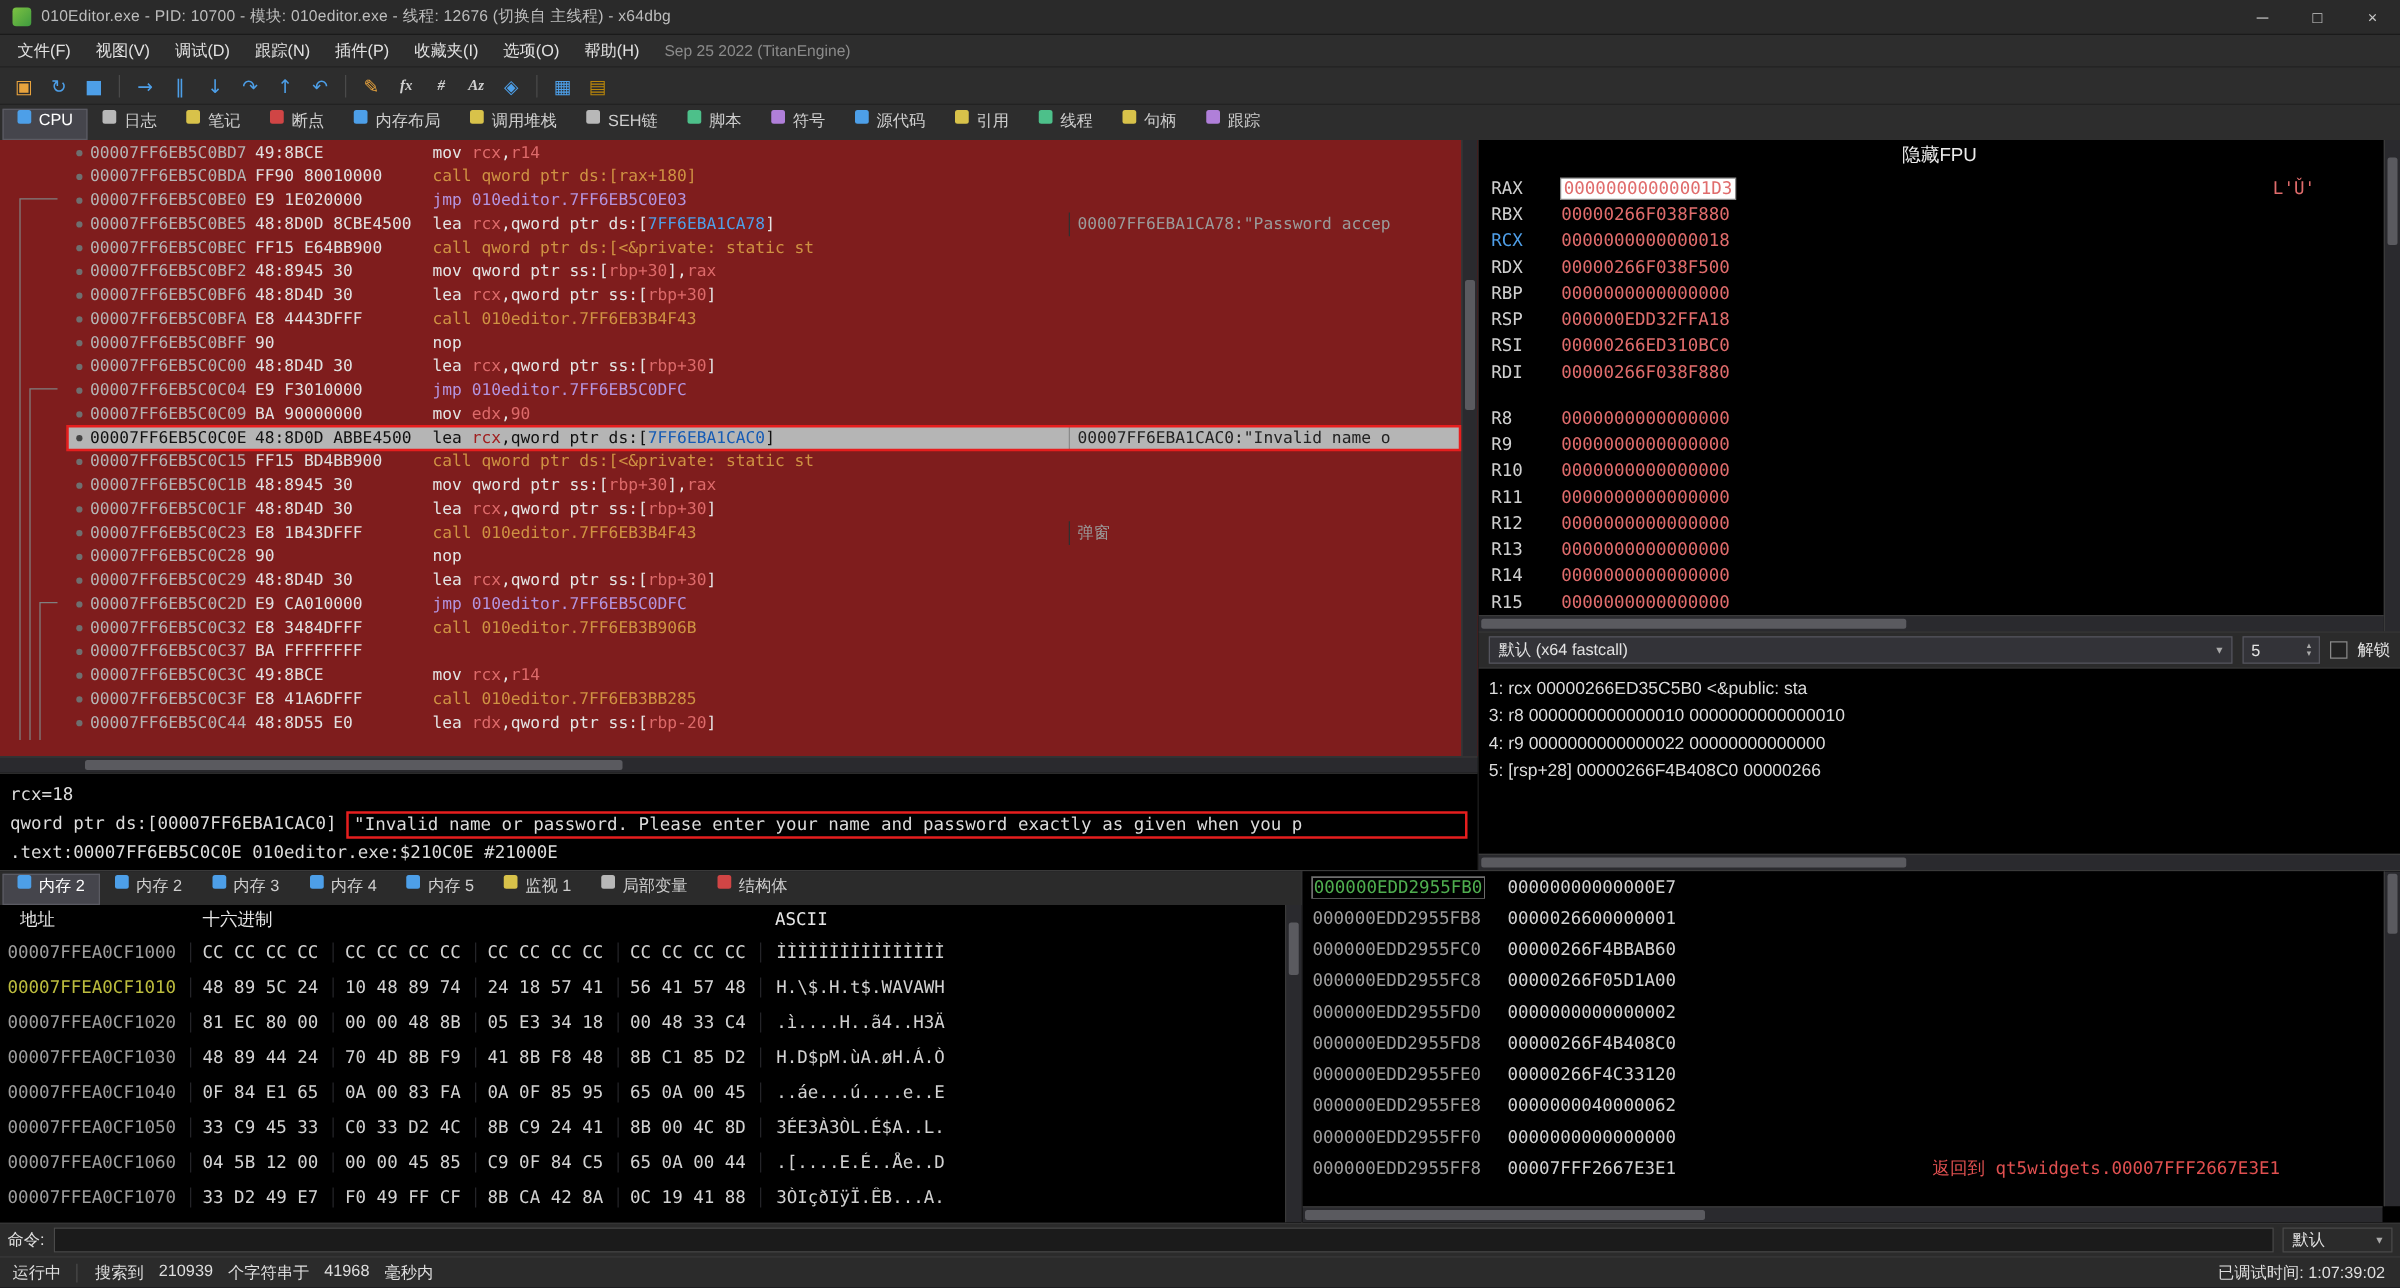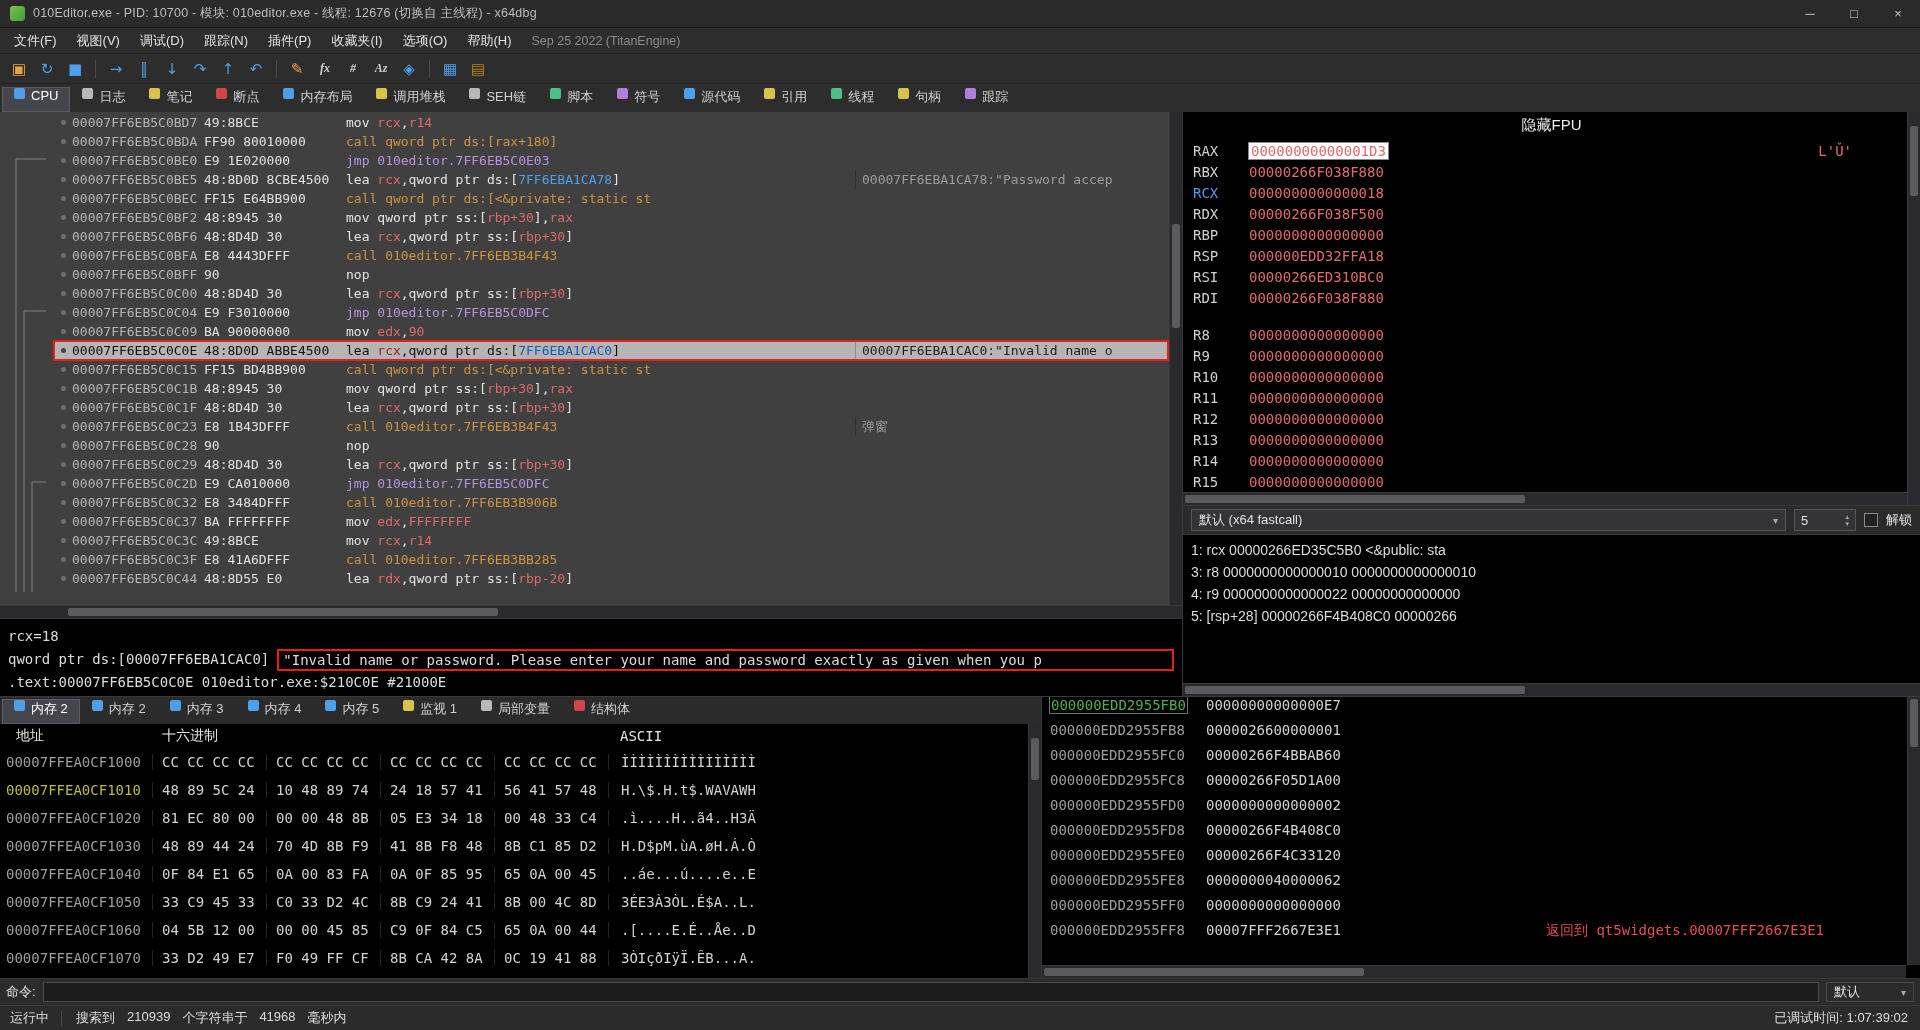--- a/index.html
+++ b/index.html
@@ -27,21 +27,21 @@
 
   
   .maintabs{height:28px;flex:none;background:#2d2d2d;display:flex;align-items:flex-end;padding-left:2px}
   .tab{height:25px;display:flex;gap:6px;padding:0 11px;font-size:13px;color:#cfcfcf;border:1px solid transparent;border-bottom:none;white-space:nowrap}
   .tab.sel{background:#45454c;border:1px solid #5b5b63;color:#fff}
   .tabicon{width:11px;height:11px;border-radius:2px;flex:none}
 
   
   .topsplit{height:584px;flex:none;display:flex}
   .dis-panel{flex:1;display:flex;flex-direction:column;background:#000;border-right:1px solid #3a3a3a;min-width:0}
-  .dis-rows{flex:1;position:relative;padding:1px 14px 4px 54px;overflow:hidden;background:#404040}
+  .dis-rows{flex:1;position:relative;padding:1px 14px 4px 54px;overflow:hidden;background:#7f1d1d}
   .jumplines{position:absolute;left:0;top:0}
   .drow{display:flex;height:19px;line-height:19px;align-items:center;font-family:"DejaVu Sans Mono",monospace;font-size:13px;white-space:pre}
   .bp-dot{width:18px;flex:none;display:flex;align-items:center;justify-content:center}
   .bp-dot i{width:5px;height:5px;border-radius:50%;background:#6f6f6f;display:block}
   .daddr{width:132px;flex:none;color:#b4b4b4;overflow:hidden}
   .dbytes{width:142px;flex:none;color:#e0e0e0;overflow:hidden}
   .dtext{flex:1;overflow:hidden;min-width:0}
   .dcomment{width:313px;flex:none;border-left:1px solid #303030;padding-left:6px;color:#9b9b9b;overflow:hidden}
   .tk-n{color:#e4e4e4}.tk-r{color:#dd6a6a}.tk-b{color:#4f9fe8}.tk-o{color:#cf9243}.tk-v{color:#b494de}
   .drow.hl{background:#b5b5b5;outline:2px solid #e61e1e;outline-offset:-1px;z-index:2;position:relative}
@@ -91,21 +91,21 @@
   .dh-addr{width:152px;padding-left:16px}
   .dh-hex{width:456px;padding-left:10px}
   .dh-ascii{padding-left:12px}
   .dumprow{height:28px;display:flex;align-items:center;font-family:"DejaVu Sans Mono",monospace;font-size:14px;white-space:pre}
   .dp-addr{width:152px;flex:none;color:#9e9e9e;padding-left:6px}
   .dp-addr.sel{color:#bcbc3e}
   .dp-g{width:114px;flex:none;color:#d2d2d2;border-left:1px solid #242428;padding-left:9px}
   .dp-ascii{flex:1;color:#d2d2d2;border-left:1px solid #242428;padding-left:12px;overflow:hidden}
   .dump-vscroll{position:absolute;top:0;right:0;bottom:0;width:13px;background:#2a2a2e;border-left:1px solid #3a3a3a}
   .stackwrap{flex:1;background:#000;position:relative;overflow:hidden;min-width:0}
-  .strow{height:25px;display:flex;font-family:"DejaVu Sans Mono",monospace;font-size:14px;white-space:pre}
+  .strow{height:25px;display:flex;align-items:center;font-family:"DejaVu Sans Mono",monospace;font-size:14px;white-space:pre}
   .st-addr{width:164px;flex:none;color:#9e9e9e;padding-left:8px}
   .st-addr.sel span{color:#4fae4f;box-shadow:0 0 0 1px #6e6e6e;padding:0 1px}
   .st-val{width:340px;flex:none;color:#d2d2d2}
   .st-com{color:#e05050;overflow:hidden}
   .stack-hscroll{position:absolute;left:0;right:14px;bottom:0;height:13px;background:#2a2a2e;border-top:1px solid #3a3a3a}
   .stack-vscroll{position:absolute;top:0;right:0;bottom:13px;width:13px;background:#2a2a2e;border-left:1px solid #3a3a3a}
 
   
   .cmdbar{height:27px;flex:none;background:#2b2b2b;border-top:1px solid #3a3a3a;display:flex;align-items:center;padding:0 6px;gap:7px}
   .cmdlabel{font-size:13px;color:#e2e2e2;flex:none}
@@ -251,21 +251,21 @@
           <div class="drow"><span class="bp-dot"><i></i></span><span class="daddr">00007FF6EB5C0C09</span><span class="dbytes">BA 90000000</span><span class="dtext"><span class="tk-n">mov </span><span class="tk-r">edx</span><span class="tk-n">,</span><span class="tk-r">90</span></span><span class="dcomment"></span></div>
           <div class="drow hl"><span class="bp-dot"><i></i></span><span class="daddr">00007FF6EB5C0C0E</span><span class="dbytes">48:8D0D ABBE4500</span><span class="dtext"><span class="tk-n">lea </span><span class="tk-r">rcx</span><span class="tk-n">,qword ptr ds:[</span><span class="tk-b">7FF6EBA1CAC0</span><span class="tk-n">]</span></span><span class="dcomment">00007FF6EBA1CAC0:"Invalid name o</span></div>
           <div class="drow"><span class="bp-dot"><i></i></span><span class="daddr">00007FF6EB5C0C15</span><span class="dbytes">FF15 BD4BB900</span><span class="dtext"><span class="tk-o">call qword ptr ds:[&lt;&amp;private: static st</span></span><span class="dcomment"></span></div>
           <div class="drow"><span class="bp-dot"><i></i></span><span class="daddr">00007FF6EB5C0C1B</span><span class="dbytes">48:8945 30</span><span class="dtext"><span class="tk-n">mov qword ptr ss:[</span><span class="tk-r">rbp+30</span><span class="tk-n">],</span><span class="tk-r">rax</span></span><span class="dcomment"></span></div>
           <div class="drow"><span class="bp-dot"><i></i></span><span class="daddr">00007FF6EB5C0C1F</span><span class="dbytes">48:8D4D 30</span><span class="dtext"><span class="tk-n">lea </span><span class="tk-r">rcx</span><span class="tk-n">,qword ptr ss:[</span><span class="tk-r">rbp+30</span><span class="tk-n">]</span></span><span class="dcomment"></span></div>
           <div class="drow"><span class="bp-dot"><i></i></span><span class="daddr">00007FF6EB5C0C23</span><span class="dbytes">E8 1B43DFFF</span><span class="dtext"><span class="tk-o">call 010editor.7FF6EB3B4F43</span></span><span class="dcomment">弹窗</span></div>
           <div class="drow"><span class="bp-dot"><i></i></span><span class="daddr">00007FF6EB5C0C28</span><span class="dbytes">90</span><span class="dtext"><span class="tk-n">nop</span></span><span class="dcomment"></span></div>
           <div class="drow"><span class="bp-dot"><i></i></span><span class="daddr">00007FF6EB5C0C29</span><span class="dbytes">48:8D4D 30</span><span class="dtext"><span class="tk-n">lea </span><span class="tk-r">rcx</span><span class="tk-n">,qword ptr ss:[</span><span class="tk-r">rbp+30</span><span class="tk-n">]</span></span><span class="dcomment"></span></div>
           <div class="drow"><span class="bp-dot"><i></i></span><span class="daddr">00007FF6EB5C0C2D</span><span class="dbytes">E9 CA010000</span><span class="dtext"><span class="tk-v">jmp 010editor.7FF6EB5C0DFC</span></span><span class="dcomment"></span></div>
           <div class="drow"><span class="bp-dot"><i></i></span><span class="daddr">00007FF6EB5C0C32</span><span class="dbytes">E8 3484DFFF</span><span class="dtext"><span class="tk-o">call 010editor.7FF6EB3B906B</span></span><span class="dcomment"></span></div>
-          <div class="drow"><span class="bp-dot"><i></i></span><span class="daddr">00007FF6EB5C0C37</span><span class="dbytes">BA FFFFFFFF</span><span class="dtext"><span class="tk-n">mov </span><span class="tk-r">edx</span><span class="tk-n">,</span><span class="tk-r">FFFFFFFF</span></span><span class="dcomment"></span></div>
+          <div class="drow"><span class="bp-dot"><i></i></span><span class="daddr">00007FF6EB5C0C37</span><span class="dbytes">BA FFFFFFFF</span><span class="dcomment"></span></div>
           <div class="drow"><span class="bp-dot"><i></i></span><span class="daddr">00007FF6EB5C0C3C</span><span class="dbytes">49:8BCE</span><span class="dtext"><span class="tk-n">mov </span><span class="tk-r">rcx</span><span class="tk-n">,</span><span class="tk-r">r14</span></span><span class="dcomment"></span></div>
           <div class="drow"><span class="bp-dot"><i></i></span><span class="daddr">00007FF6EB5C0C3F</span><span class="dbytes">E8 41A6DFFF</span><span class="dtext"><span class="tk-o">call 010editor.7FF6EB3BB285</span></span><span class="dcomment"></span></div>
           <div class="drow"><span class="bp-dot"><i></i></span><span class="daddr">00007FF6EB5C0C44</span><span class="dbytes">48:8D55 E0</span><span class="dtext"><span class="tk-n">lea </span><span class="tk-r">rdx</span><span class="tk-n">,qword ptr ss:[</span><span class="tk-r">rbp-20</span><span class="tk-n">]</span></span><span class="dcomment"></span></div>
         </div>
       <div class="dis-hscroll">
         <div class="hthumb" style="left:68px;width:430px"></div>
       </div>
       <div class="info-pane">
         <div class="info-line">rcx=18</div>
         <div class="info-line">

